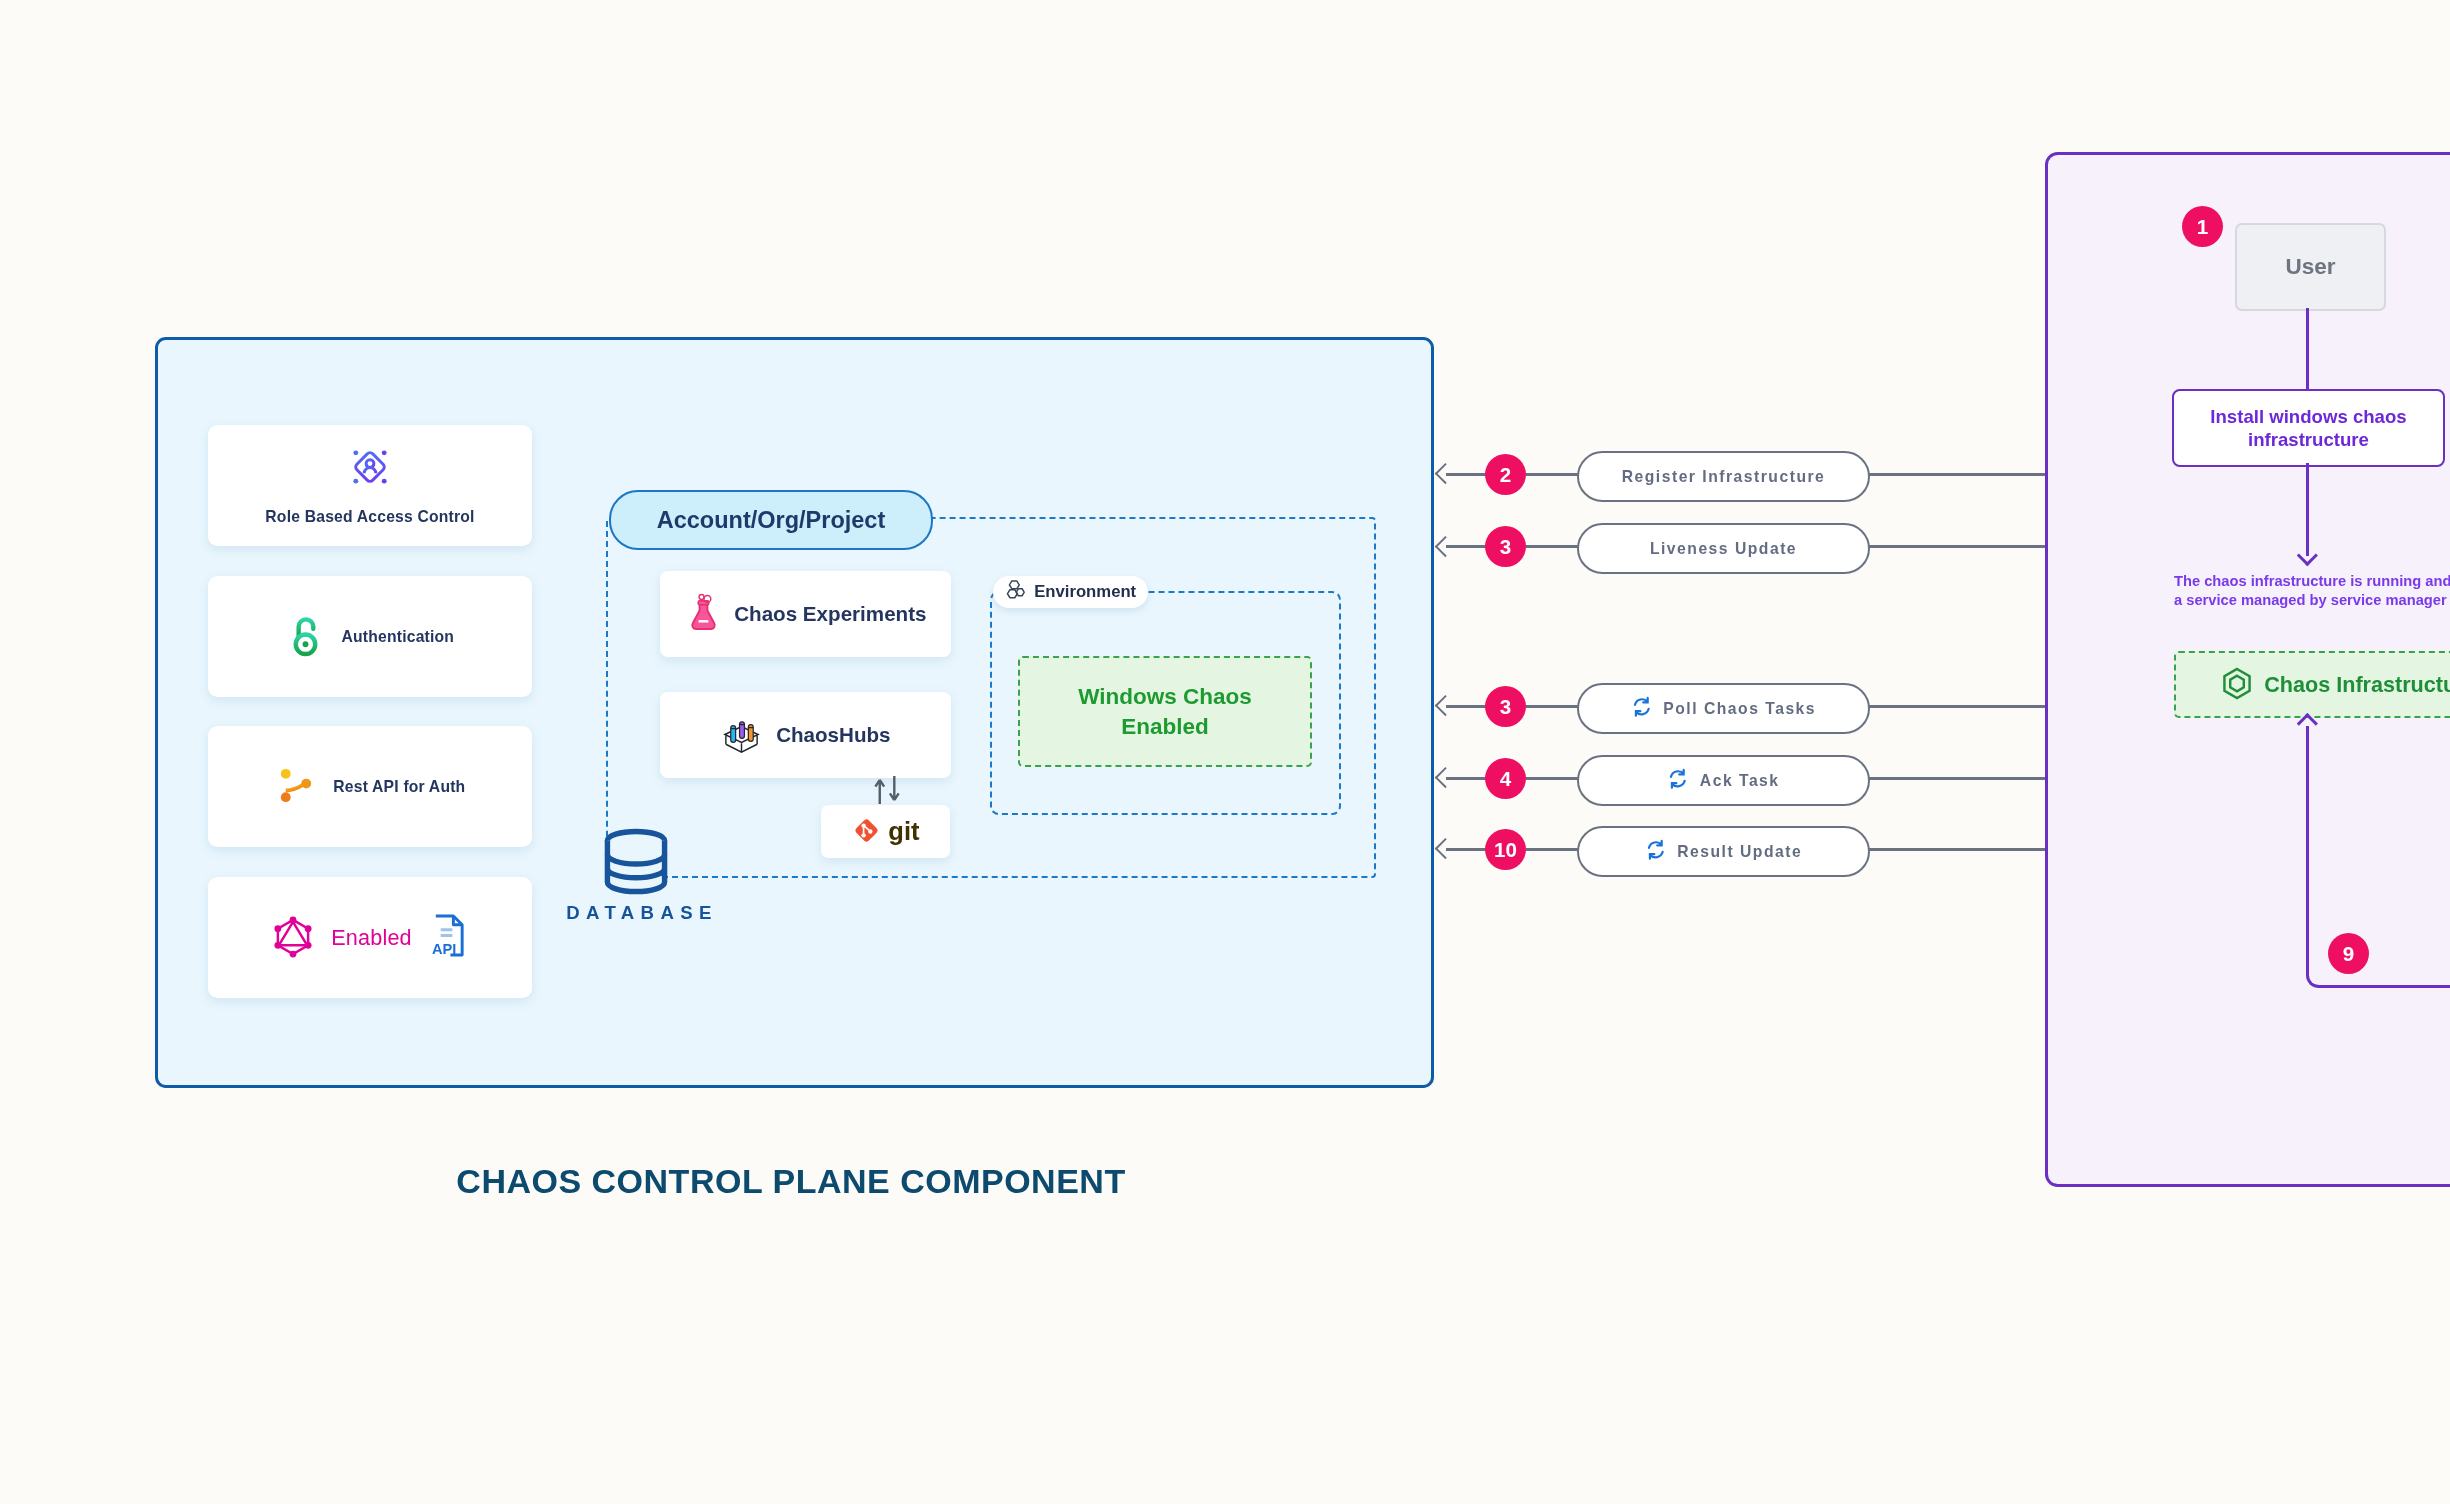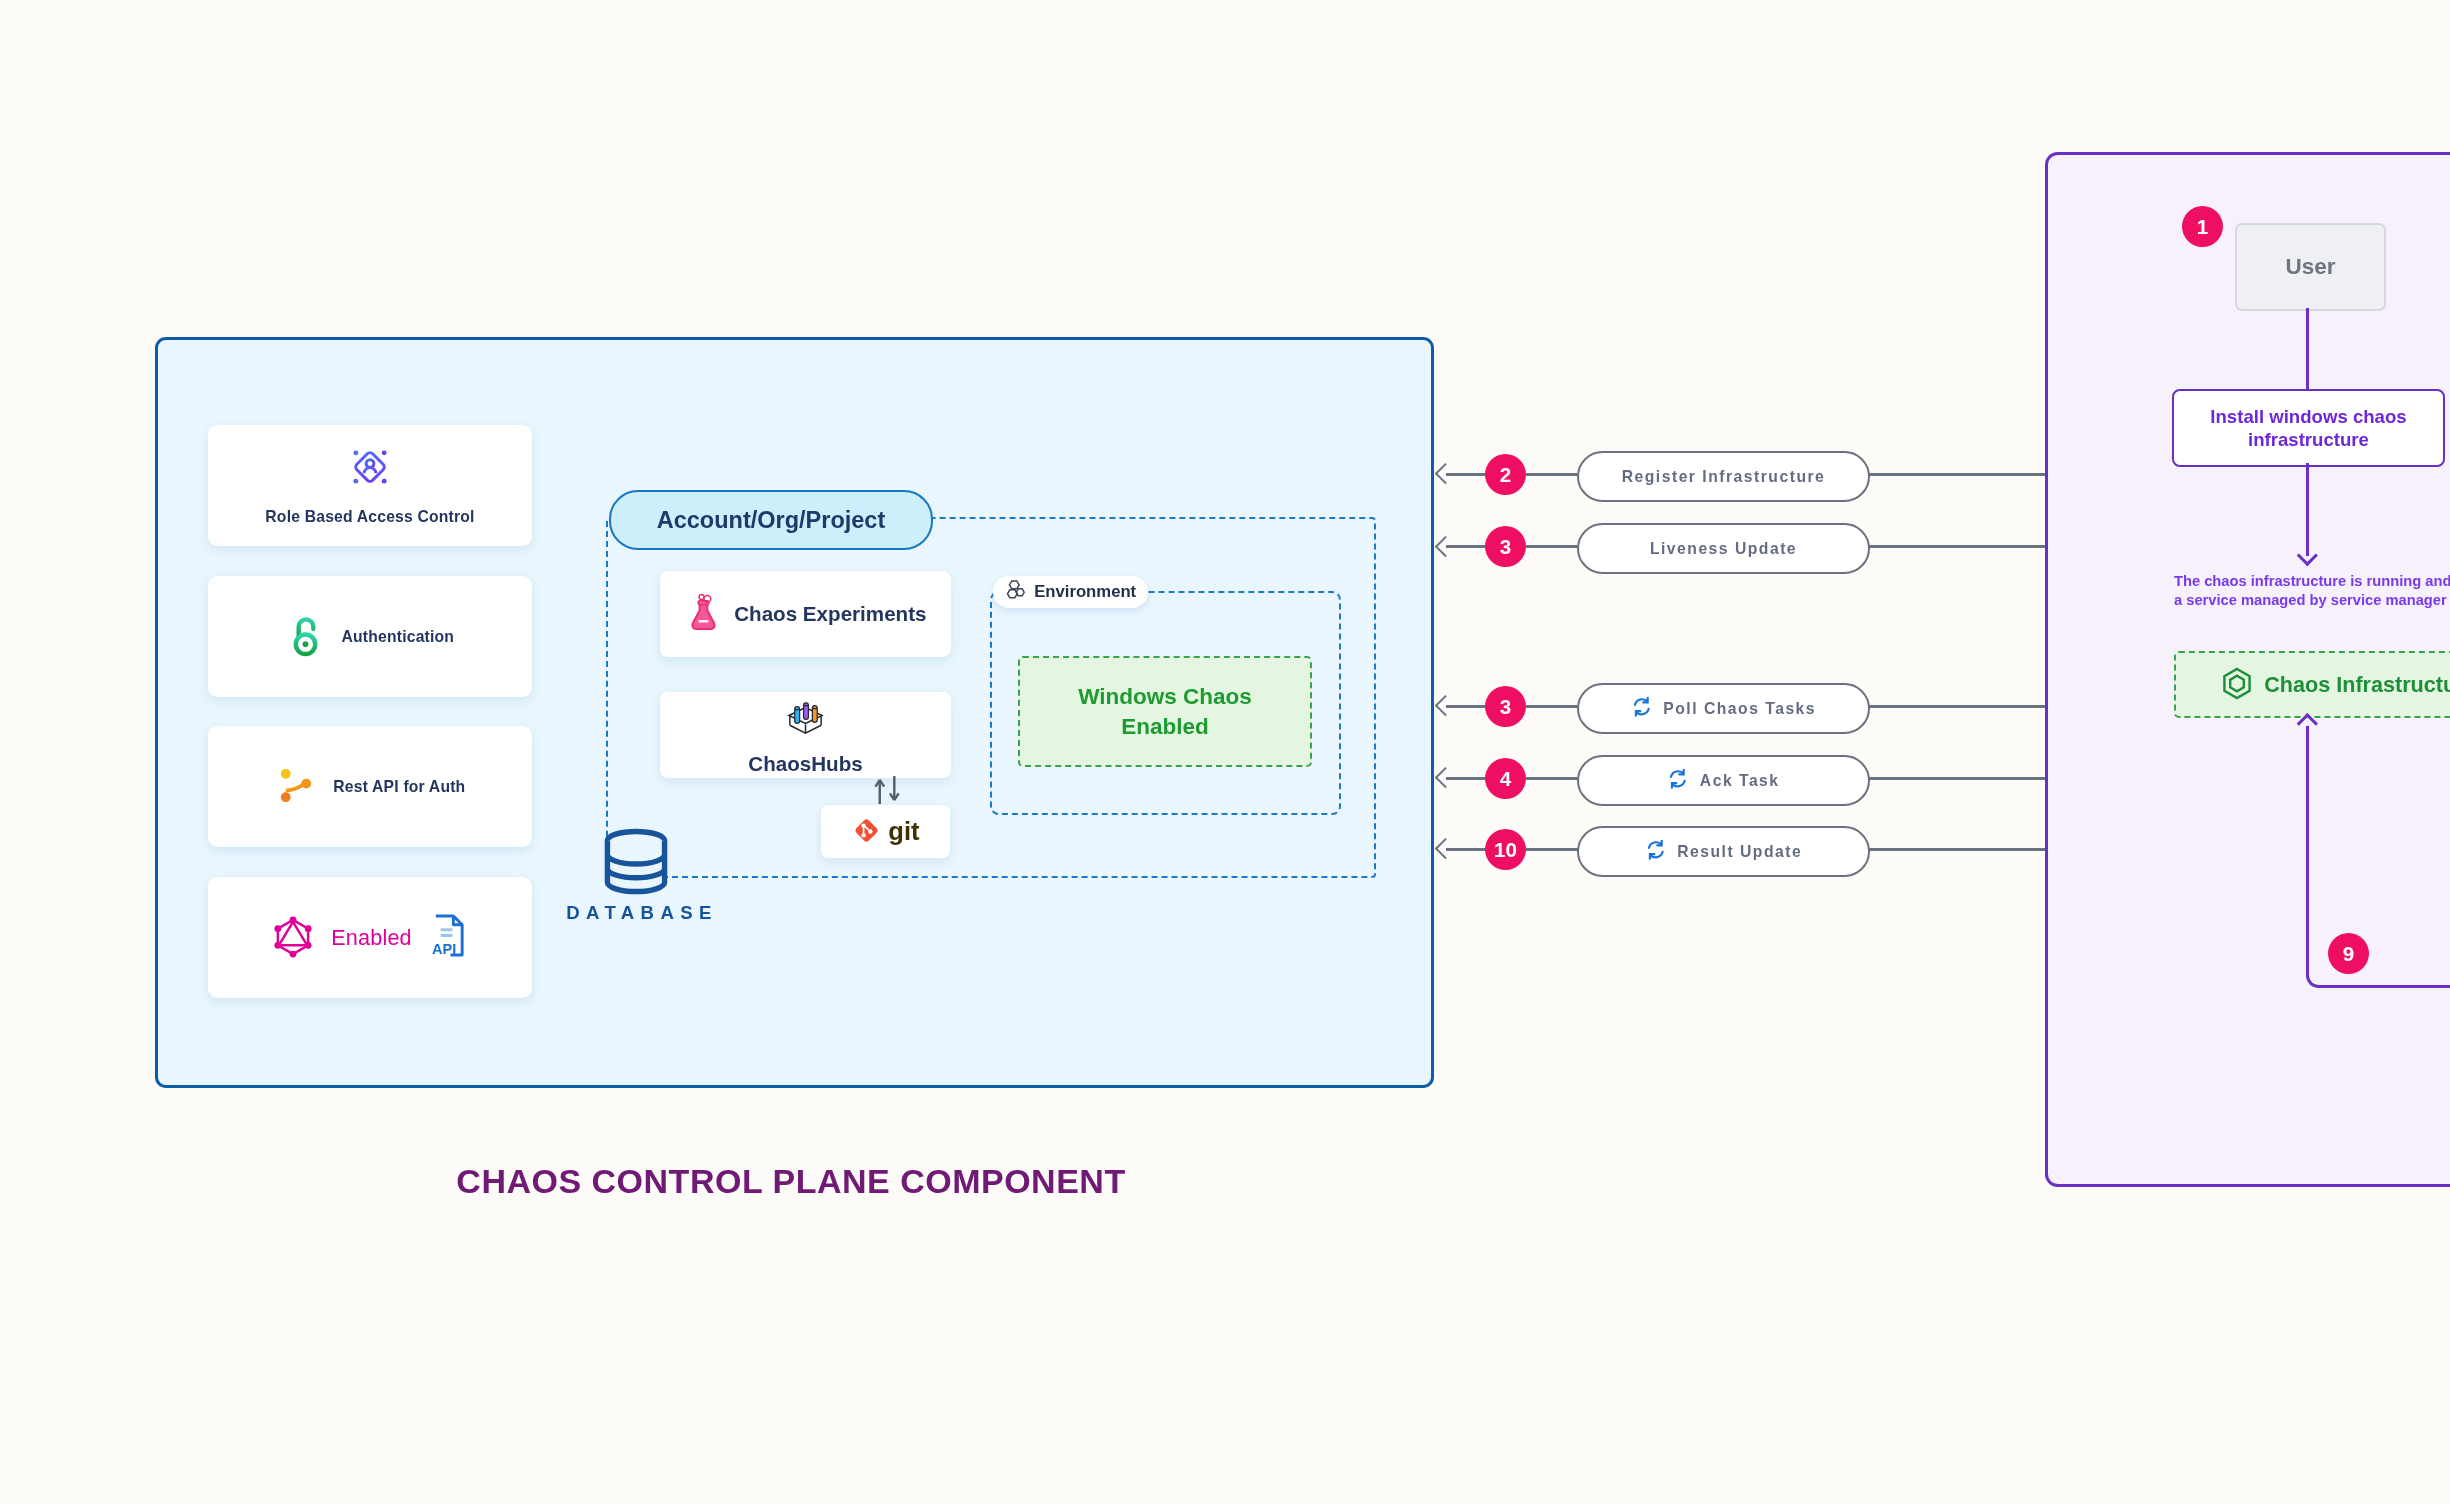--- a/index.html
+++ b/index.html
@@ -37,21 +37,21 @@
   .pill-env{
     background:#fff;border-radius:19.6px;box-shadow:0 2.9px 7.8px rgba(13,94,168,.12);
     display:flex;align-items:center;justify-content:center;gap:7.8px;
     font-size:16.7px;font-weight:700;color:#22304d;z-index:3;
   }
   .green-box{
     background:#e4f6e2;border:2px dashed #3aa14f;border-radius:4.9px;
     display:flex;align-items:center;justify-content:center;gap:11.8px;text-align:center;
   }
   .db-label{font-size:18.6px;font-weight:700;color:#16539b;letter-spacing:6.4px;}
-  .big-title{font-size:34px;font-weight:700;color:#701a75;letter-spacing:0.5px;text-align:center;white-space:nowrap;}
+  .big-title{font-size:34px;font-weight:700;color:#0c4a6e;letter-spacing:0.5px;text-align:center;white-space:nowrap;}
   
   .hline{background:#6a7282;height:2.9px;}
   .hline-p{background:#6930c3;height:3.4px;}
   .vline-p{background:#6930c3;width:3.4px;}
   .badge{
     width:41px;height:41px;border-radius:50%;background:#ee0f63;
     color:#fff;font-size:20.6px;font-weight:700;
     display:flex;align-items:center;justify-content:center;z-index:5;
   }
   .flow-pill{
@@ -174,21 +174,21 @@
       <path d="M30 22 h16 v14 l14 26 a8 8 0 0 1 -7 12 h-30 a8 8 0 0 1 -7 -12 l14 -26 z" fill="#f9559a" stroke="#e5316f" stroke-width="4" stroke-linejoin="round"></path>
       <rect x="27" y="16" width="22" height="8" rx="3" fill="#f9559a" stroke="#e5316f" stroke-width="3"></rect>
       <path d="M28 58 h20" stroke="#fff" stroke-width="5"></path>
       <circle cx="34" cy="8" r="5" fill="none" stroke="#e5316f" stroke-width="3"></circle>
       <circle cx="46" cy="12" r="7" fill="none" stroke="#e5316f" stroke-width="3"></circle>
     </svg>
   </span>
   <span class="mini-card-label">Chaos Experiments</span>
 </div>
 
-<div class="abs card" style="left:660px;top:692px;width:291px;height:86px;border-radius:7.8px;gap:12.7px;z-index:2;flex-direction:column;">
+<div class="abs card" style="left:660px;top:692px;width:291px;height:86px;border-radius:7.8px;gap:12.7px;z-index:2;">
   <span>
     <svg width="43" height="43" viewBox="0 0 88 88">
       <polygon points="10,44 44,28 78,44 44,60" fill="#fff" stroke="#24272e" stroke-width="3"></polygon>
       <path d="M12 46 v18 M44 62 v18 M76 46 v18 M12 64 l32 16 l32 -16" fill="none" stroke="#24272e" stroke-width="3"></path>
       <rect x="22" y="26" width="10" height="34" rx="5" fill="#29b6f6" stroke="#24272e" stroke-width="2.5"></rect>
       <rect x="40" y="18" width="10" height="34" rx="5" fill="#9c5cf7" stroke="#24272e" stroke-width="2.5"></rect>
       <rect x="58" y="24" width="10" height="34" rx="5" fill="#f59427" stroke="#24272e" stroke-width="2.5"></rect>
       <path d="M22 32 h10 M40 24 h10 M58 30 h10" stroke="#24272e" stroke-width="2.5"></path>
     </svg>
   </span>

